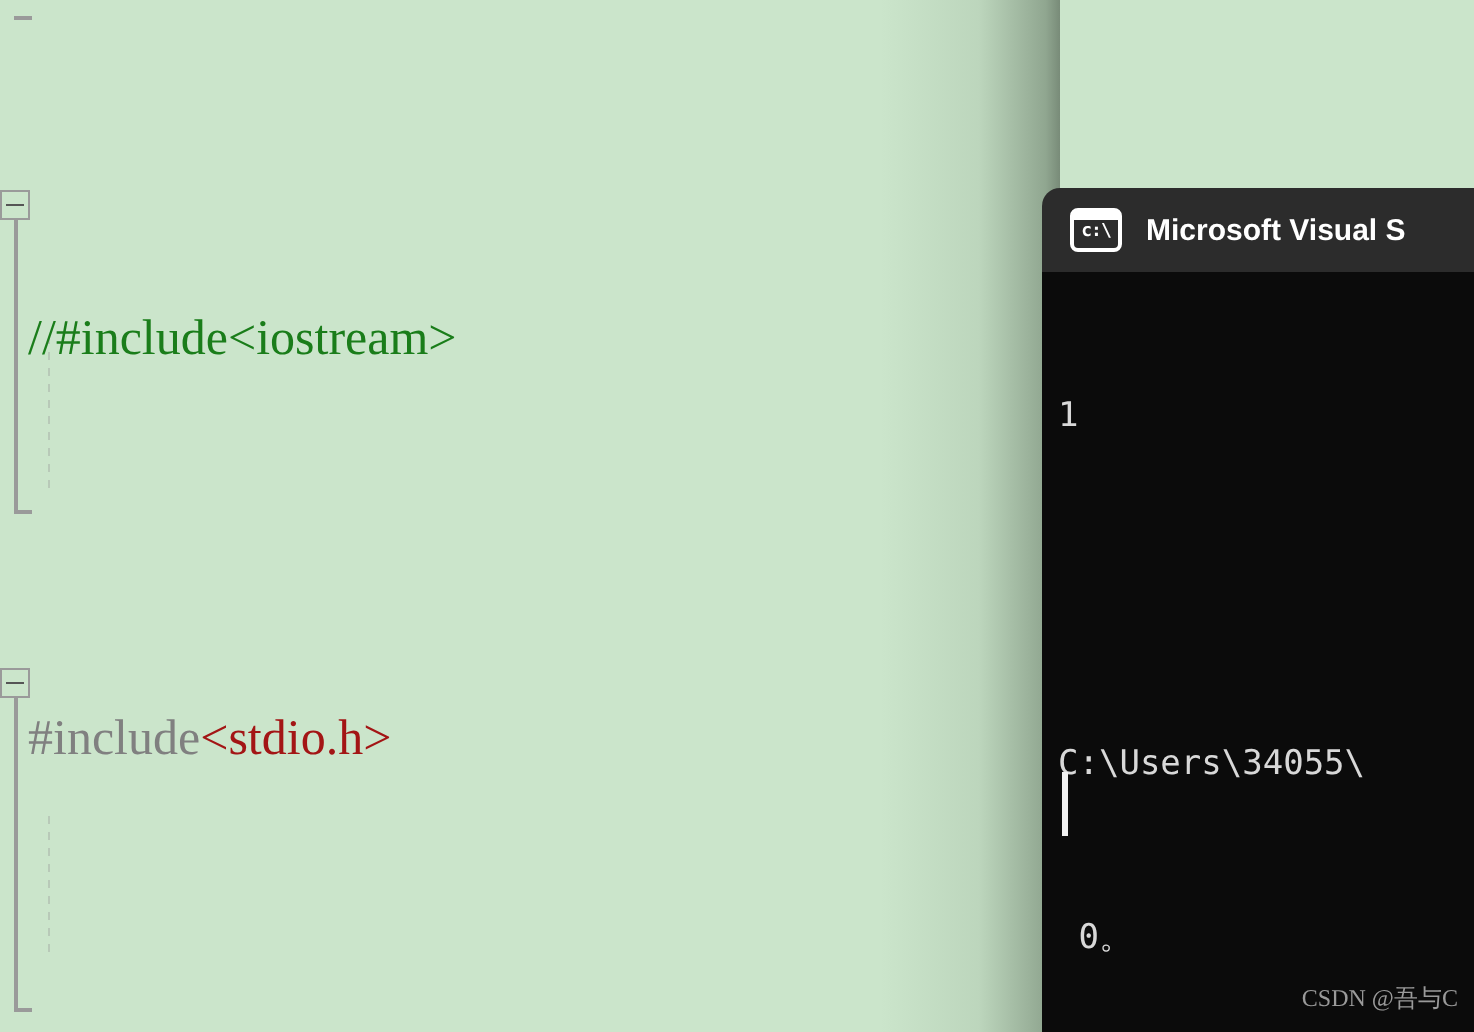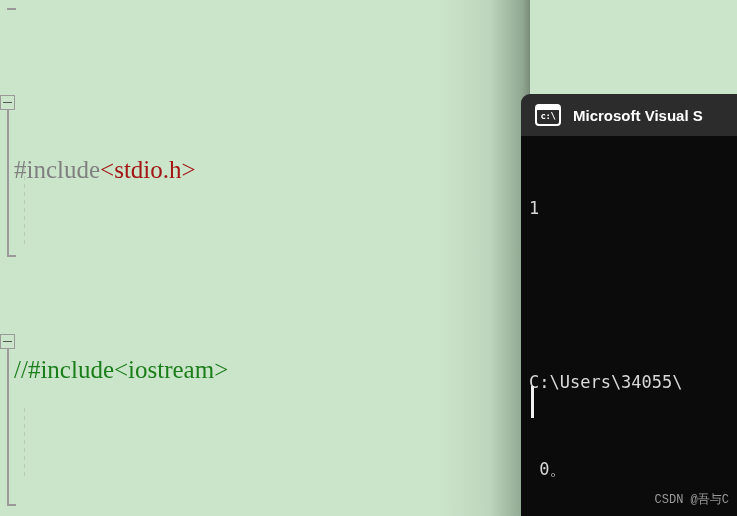--- a/index.html
+++ b/index.html
@@ -99,21 +99,21 @@
     white-space:pre;
     overflow:hidden;
   }
   .console-body .row{height:29px;padding-left:8px;}
   .console-body .blank{height:29px;}
   .console-cursor{
     position:absolute;left:10px;top:250px;width:3px;height:32px;background:#f0f0f0;
   }
   .watermark{
     position:absolute;right:8px;bottom:8px;
-    font-family:Liberation Mono, monospace;
+    font-family:Liberation Serif, serif;
     font-size:12px;color:#9a9a9a;white-space:nowrap;
   }
 </style>
 </head>
 <body>
 
 <div id="root">
 
   <div class="editor">
 
@@ -126,24 +126,24 @@
     <div class="fold-foot" style="top:504px;"></div>
 
     <div class="fold-foot" style="top:8px;"></div>
 
     <div class="indent-guide" style="left:24px;top:168px;height:80px;"></div>
     <div class="indent-guide" style="left:24px;top:408px;height:72px;"></div>
 
     <div class="code-area">
 
       
+      <div class="ln"><span class="cmt">//#include&lt;iostream&gt;</span></div>
+
+      
       <div class="ln"><span class="pre">#include</span><span class="inc">&lt;stdio.h&gt;</span></div>
-
-      
-      <div class="ln"><span class="cmt">//#include&lt;iostream&gt;</span></div>
 
       
       
 
       
       
 
       
       
 

